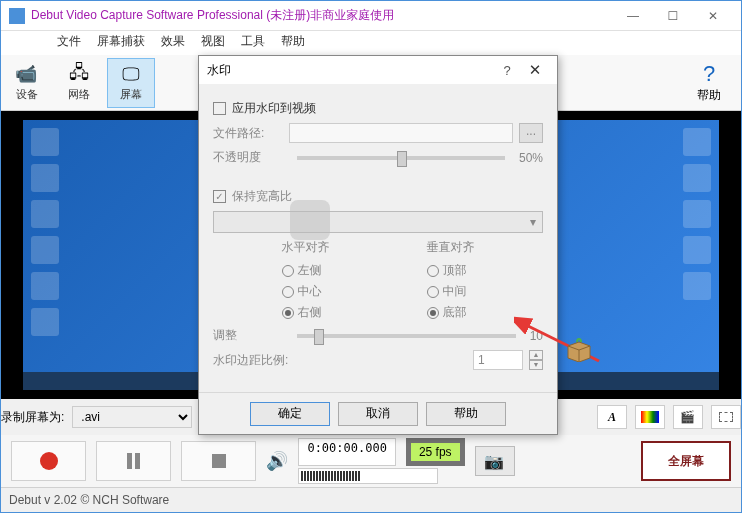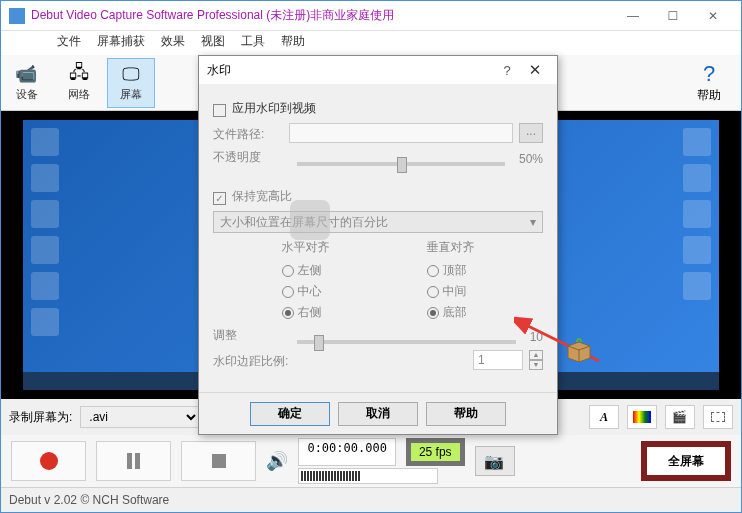--- a/index.html
+++ b/index.html
@@ -21,65 +21,65 @@
 .tool-item .ticon { width: 24px; height: 22px; display: flex; align-items: center; justify-content: center; font-size: 18px; }
 .tool-item .tlabel { font-size: 11px; color: #333; margin-top: 2px; }
 .toolbar .spacer { flex: 1; }
 .help-btn { width: 48px; height: 50px; display: flex; flex-direction: column; align-items: center; justify-content: center; margin-right: 8px; }
 
 .preview-area { flex: 1; background: #000; position: relative; display: flex; align-items: center; justify-content: center; }
 .desktop-preview { width: 94%; height: 94%; background: linear-gradient(135deg, #1a5fb4, #3584e4); position: relative; }
 .desk-icon { width: 28px; height: 28px; position: absolute; background: rgba(255,255,255,0.2); border-radius: 3px; }
 .taskbar { position: absolute; bottom: 0; left: 0; right: 0; height: 18px; background: #1c3a5e; }
 
-.control-row { height: 36px; background: #f0f0f0; display: flex; align-items: center; padding: 0 8px; gap: 8px; }
+.control-row { height: 36px; background: #f0f0f0; display: flex; align-items: center; padding: 0 0; gap: 8px; }
 .control-row select { height: 22px; width: 120px; border: 1px solid #ccc; padding: 0 4px; }
 .color-btn { width: 30px; height: 24px; border: 1px solid #ccc; background: #fff; display: flex; align-items: center; justify-content: center; }
 
 .bottom-controls { height: 52px; background: #f5f5f5; display: flex; align-items: center; padding: 0 10px; gap: 10px; }
 .rec-btn { width: 75px; height: 40px; background: #fafafa; border: 1px solid #d0d0d0; display: flex; align-items: center; justify-content: center; }
 .rec-dot { width: 18px; height: 18px; background: #d93025; border-radius: 50%; }
 .pause-bars { display: flex; gap: 3px; }
 .pause-bars div { width: 5px; height: 16px; background: #888; }
 .stop-sq { width: 14px; height: 14px; background: #888; }
 .speaker { font-size: 18px; color: #444; }
 .time-display { background: #fff; border: 1px solid #ccc; padding: 2px 8px; font-family: monospace; }
 .fps { background: #bef264; border: 5px solid #737373; padding: 2px 8px; }
 .audio-meter { width: 140px; height: 16px; background: #fff; border: 1px solid #ccc; display: flex; align-items: center; padding: 0 2px; gap: 1px; }
 .audio-meter div { width: 2px; height: 10px; background: #333; }
 .camera-btn { width: 40px; height: 30px; background: #e8e8e8; border: 1px solid #bbb; display: flex; align-items: center; justify-content: center; font-size: 16px; }
-.fullscreen-btn { width: 90px; height: 40px; background: #fff; border: 6px solid #7f1d1d; color: #000000; font-weight: bold; display: flex; align-items: center; justify-content: center; }
+.fullscreen-btn { width: 90px; height: 40px; background: #fff; border: 2px solid #7f1d1d; color: #7f1d1d; font-weight: bold; display: flex; align-items: center; justify-content: center; }
 
 .statusbar { height: 20px; background: #f0f0f0; border-top: 1px solid #d0d0d0; display: flex; align-items: center; padding: 12px 8px; color: #555; font-size: 11px; }
 
 
 .dialog { position: absolute; top: 55px; left: 198px; width: 360px; height: 380px; background: #f0f0f0; border: 1px solid #888; box-shadow: 2px 2px 8px rgba(0,0,0,0.3); display: flex; flex-direction: column; }
 .dlg-title { height: 28px; display: flex; align-items: center; padding: 0 8px; background: #fff; }
 .dlg-title .t { flex: 1; font-size: 12px; }
 .dlg-title .hbtn { width: 28px; text-align: center; font-size: 13px; color: #555; }
 .dlg-title .cbtn { width: 28px; text-align: center; font-size: 15px; color: #333; }
 .dlg-body { flex: 1; padding: 10px 14px; color: #888; }
-.dlg-row { display: flex; align-items: flex-end; margin: 6px 0; gap: 6px; }
+.dlg-row { display: flex; align-items: center; margin: 6px 0; gap: 6px; }
 .dlg-row label { color: #888; }
 .chk { width: 13px; height: 13px; border: 1px solid #888; }
 .chked { width: 13px; height: 13px; border: 1px solid #888; display: flex; align-items: center; justify-content: center; color: #888; font-size: 10px; line-height: 1; }
 .path-input { flex: 1; height: 20px; border: 1px solid #ccc; background: #f8f8f8; }
 .browse { width: 24px; height: 20px; background: #e0e0e0; border: 1px solid #bbb; text-align: center; }
 .slider-track { flex: 1; height: 4px; background: #ccc; position: relative; margin: 0 8px; }
 .slider-thumb { position: absolute; top: -5px; width: 10px; height: 16px; background: #d0d0d0; border: 1px solid #999; }
 .dropdown { width: 100%; height: 22px; background: #e8e8e8; border: 1px solid #bbb; display: flex; align-items: center; padding: 0 6px; color: #888; }
 .dropdown .arrow { margin-left: auto; }
 .align-grid { display: flex; justify-content: space-around; margin: 6px 20px; }
 .align-col { display: flex; flex-direction: column; gap: 4px; }
 .align-col .hdr { text-align: center; margin-bottom: 2px; }
 .radio-row { display: flex; align-items: center; gap: 4px; }
 .radio { width: 12px; height: 12px; border: 1px solid #888; border-radius: 50%; display: flex; align-items: center; justify-content: center; }
 .radio.on::after { content: ""; width: 6px; height: 6px; background: #666; border-radius: 50%; }
 .num-input { width: 50px; height: 20px; border: 1px solid #ccc; background: #fff; padding: 0 4px; display: flex; align-items: center; }
-.dlg-buttons { height: 42px; display: flex; align-items: center; justify-content: center; gap: 8px; border-top: 1px solid #d8d8d8; font-weight: bold; }
+.dlg-buttons { height: 42px; display: flex; align-items: center; justify-content: center; gap: 8px; border-top: 1px solid #d8d8d8; }
 .dlg-btn { width: 80px; height: 24px; background: #e8e8e8; border: 1px solid #aaa; display: flex; align-items: center; justify-content: center; }
 .dlg-btn.primary { border: 1px solid #4a90d9; }
 
 
 .arrow-annot { position: absolute; top: 316px; left: 514px; pointer-events: none; }
 .box-icon { position: absolute; top: 336px; left: 564px; width: 30px; height: 26px; }
 
 
 .wm { position: absolute; top: 200px; left: 290px; color: #ccc; font-size: 24px; opacity: 0.5; pointer-events: none; display: flex; align-items: center; gap: 8px; }
 .wm .logo { width: 40px; height: 40px; background: #bbb; border-radius: 8px; }
@@ -231,21 +231,20 @@
           <div class="slider-thumb" style="left:48%"></div>
         </div>
       <span>50%</span>
     </div>
     <div style="height:10px"></div>
     <div class="dlg-row">
       <div class="chked">✓</div>
       <label>保持宽高比</label>
     </div>
     <div class="dropdown">
-      <span>大小和位置在屏幕尺寸的百分比</span>
         <span class="arrow">▾</span>
     </div>
     <div class="align-grid">
       <div class="align-col">
         <div class="hdr">水平对齐</div>
         <div class="radio-row">
             <div class="radio"></div>
             <span>左侧</span>
           </div>
         <div class="radio-row">

